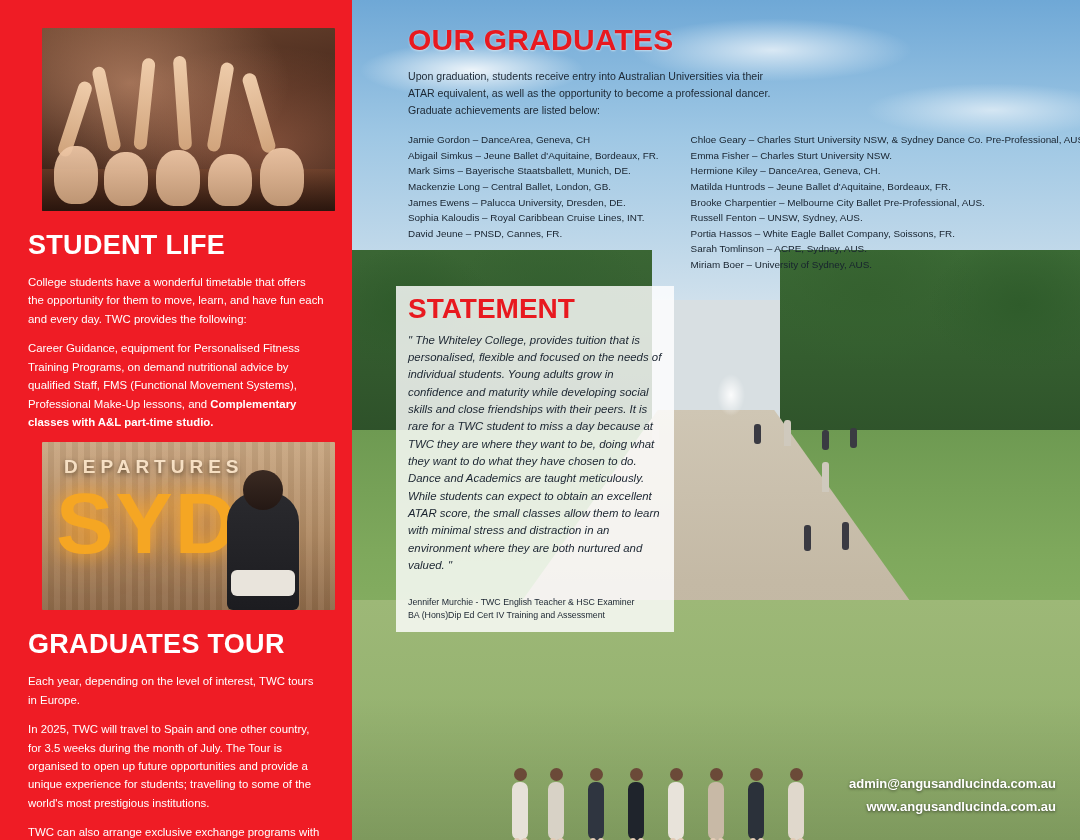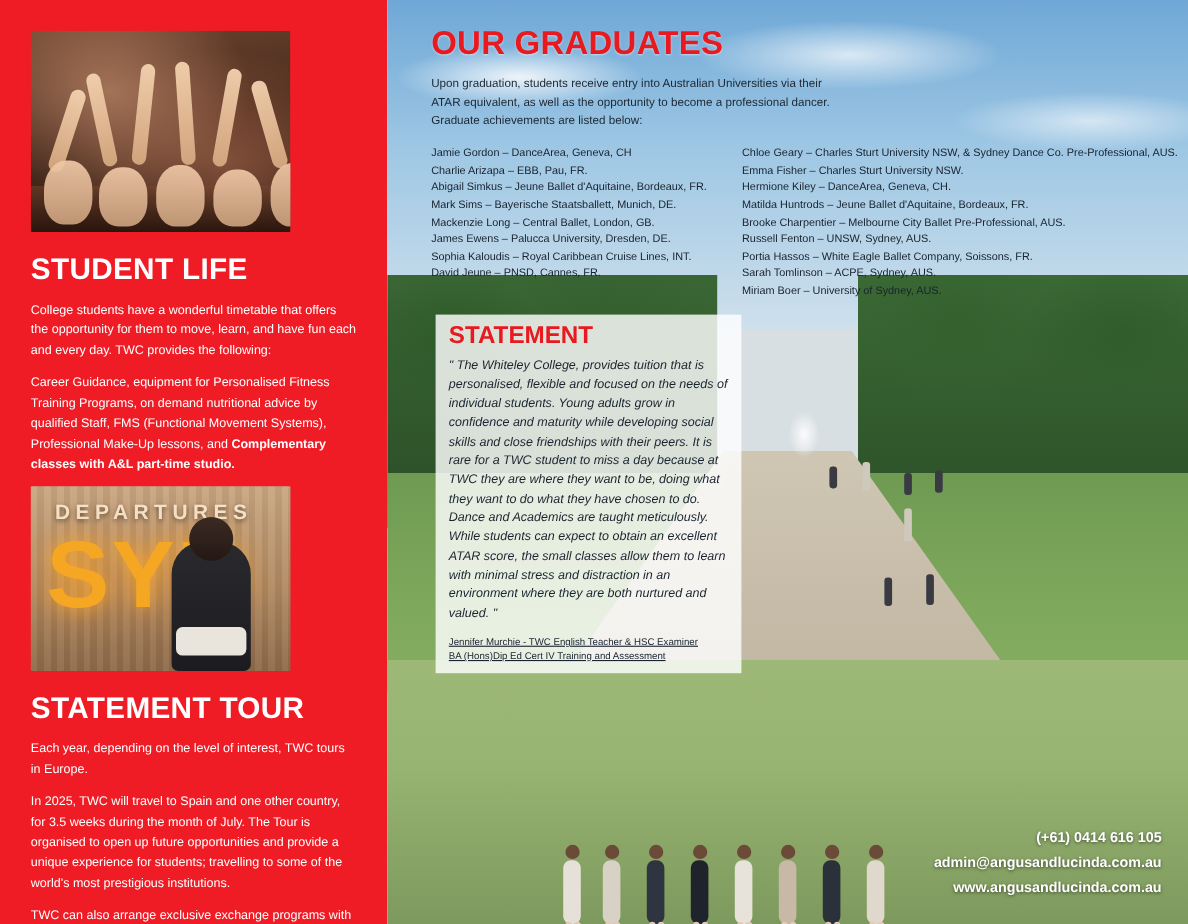--- a/index.html
+++ b/index.html
@@ -19,23 +19,24 @@
   .left-panel {
     position: relative;
     width: 352px; height: 840px;
     background: #ef1c25;
     padding: 24px 28px 0 28px;
     color: #ffffff;
     flex: 0 0 352px;
   }
   .photo {
     position: relative;
-    width: 236px;
+    width: 293px;
     overflow: hidden;
     border-radius: 1px;
+    margin-left: 14px;
   }
   .photo-dance {
     height: 183px;
     background:
       radial-gradient(ellipse at 30% 30%, rgba(255,190,150,0.45), rgba(0,0,0,0) 55%),
       radial-gradient(ellipse at 75% 65%, rgba(255,160,120,0.35), rgba(0,0,0,0) 60%),
       linear-gradient(170deg, #6d4530 0%, #4a2b1d 45%, #2d1a12 100%);
     margin-top: 4px;
   }
   .photo-dance .floorline {
@@ -179,21 +180,21 @@
   .people-group { position: absolute; left: 150px; bottom: 0; width: 380px; height: 190px; }
   .pg { position: absolute; bottom: 0; }
   .pg .body { width: 16px; height: 58px; border-radius: 7px; }
   .pg .head { width: 13px; height: 13px; border-radius: 50%; background: #6b4a38; margin: 0 auto 1px; }
   .pg .leg  { position:absolute; bottom: -34px; width: 6px; height: 36px; background: #e3cbb6; border-radius: 3px;}
 
   
   .rp-content { position: absolute; left: 0; top: 0; width: 728px; height: 840px; }
 
   .our-grads {
-    position: absolute; left: 40px; top: 24px; width: 640px;
+    position: absolute; left: 56px; top: 24px; width: 640px;
   }
   .grad-title {
     font-size: 30px; font-weight: bold; color: #e8191f;
     letter-spacing: 0.2px; line-height: 1.05;
     text-shadow: 0 1px 2px rgba(255,255,255,0.5);
   }
   .grad-intro {
     margin-top: 12px;
     font-size: 10.6px; line-height: 1.62; color: #1c2733;
   }
@@ -208,31 +209,31 @@
     white-space: nowrap;
   }
 
   
   .statement-card {
     position: absolute; left: 44px; top: 286px; width: 278px;
     background: rgba(255,255,255,0.82);
     padding: 0 12px 10px 12px;
   }
   .statement-title {
-    font-size: 22px; font-weight: bold; color: #e8191f;
+    font-size: 28px; font-weight: bold; color: #e8191f;
     padding-top: 6px; line-height: 1.2;
   }
   .statement-body {
     margin-top: 6px;
     font-size: 11.4px; line-height: 1.52; color: #1a2430;
     font-style: italic;
   }
   .statement-attrib {
-    margin-top: 10px;
-    font-size: 8.8px; line-height: 1.45; color: #1a2430; text-decoration: underline;
+    margin-top: 22px;
+    font-size: 8.8px; line-height: 1.45; color: #1a2430;
   }
 
   
   .contact {
     position: absolute; right: 24px; bottom: 22px;
     text-align: right; color: #ffffff;
   }
   .contact div {
     font-size: 13px; font-weight: bold; line-height: 1.78;
     text-shadow: 0 1px 3px rgba(0,0,0,0.55);
@@ -264,21 +265,21 @@
     <p>College students have a wonderful timetable that offers the opportunity for them to move, learn, and have fun each and every day. TWC provides the following:</p>
     <p><span>Career Guidance, equipment for Personalised Fitness Training Programs, on demand nutritional advice by qualified Staff, FMS (Functional Movement Systems), Professional Make-Up lessons, and </span><b>Complementary classes with A&amp;L part-time studio.</b></p>
 
     <div class="photo photo-dep">
       <div class="dep-wall"></div>
       <div class="dep-word">DEPARTURES</div>
       <div class="dep-syd">SYD</div>
       <div class="dep-person"></div>
     </div>
 
-    <h2 class="heading">STATEMENT TOUR</h2>
+    <h2 class="heading">GRADUATES TOUR</h2>
     <p>Each year, depending on the level of interest, TWC tours in Europe.</p>
     <p>In 2025, TWC will travel to Spain and one other country, for 3.5 weeks during the month of July. The Tour is organised to open up future opportunities and provide a unique experience for students; travelling to some of the world's most prestigious institutions.</p>
     <p>TWC can also arrange exclusive exchange programs with their partner school, located in Siena, Italy. This is limited to 4 students in the accridited level (Diploma or Advanced Diploma students).</p>
   </div>
 
   <div class="right-panel">
 
     <div class="bg-sky"></div>
     <div class="bg-clouds"></div>
     <div class="bg-trees-l"></div>
@@ -355,21 +356,20 @@
       <div class="our-grads">
         <h1 class="grad-title">OUR GRADUATES</h1>
         <div class="grad-intro">
           <div>Upon graduation, students receive entry into Australian Universities via their</div>
           <div>ATAR equivalent, as well as the opportunity to become a professional dancer.</div>
           <div>Graduate achievements are listed below:</div>
         </div>
         <div class="grad-cols">
           <ul class="grad-col">
             <li>Jamie Gordon – DanceArea, Geneva, CH</li>
-            <li>Charlie Arizapa – EBB, Pau, FR.</li>
             <li>Abigail Simkus – Jeune Ballet d'Aquitaine, Bordeaux, FR.</li>
             <li>Mark Sims – Bayerische Staatsballett, Munich, DE.</li>
             <li>Mackenzie Long – Central Ballet, London, GB.</li>
             <li>James Ewens – Palucca University, Dresden, DE.</li>
             <li>Sophia Kaloudis – Royal Caribbean Cruise Lines, INT.</li>
             <li>David Jeune – PNSD, Cannes, FR.</li>
           </ul>
           <ul class="grad-col" style="width:360px;">
             <li>Chloe Geary – Charles Sturt University NSW, &amp; Sydney Dance Co. Pre-Professional, AUS.</li>
             <li>Emma Fisher – Charles Sturt University NSW.</li>
@@ -387,20 +387,19 @@
       <div class="statement-card">
         <h2 class="statement-title">STATEMENT</h2>
         <p class="statement-body">" The Whiteley College, provides tuition that is personalised, flexible and focused on the needs of individual students. Young adults grow in confidence and maturity while developing social skills and close friendships with their peers. It is rare for a TWC student to miss a day because at TWC they are where they want to be, doing what they want to do what they have chosen to do. Dance and Academics are taught meticulously. While students can expect to obtain an excellent ATAR score, the small classes allow them to learn with minimal stress and distraction in an environment where they are both nurtured and valued. "</p>
         <div class="statement-attrib">
           <div>Jennifer Murchie - TWC English Teacher &amp; HSC Examiner</div>
           <div>BA (Hons)Dip Ed Cert IV Training and Assessment</div>
         </div>
       </div>
 
       <div class="contact">
-        <div>(+61) 0414 616 105</div>
         <div>admin@angusandlucinda.com.au</div>
         <div>www.angusandlucinda.com.au</div>
       </div>
 
     </div>
   </div>
 </div>
 
 </body></html>

